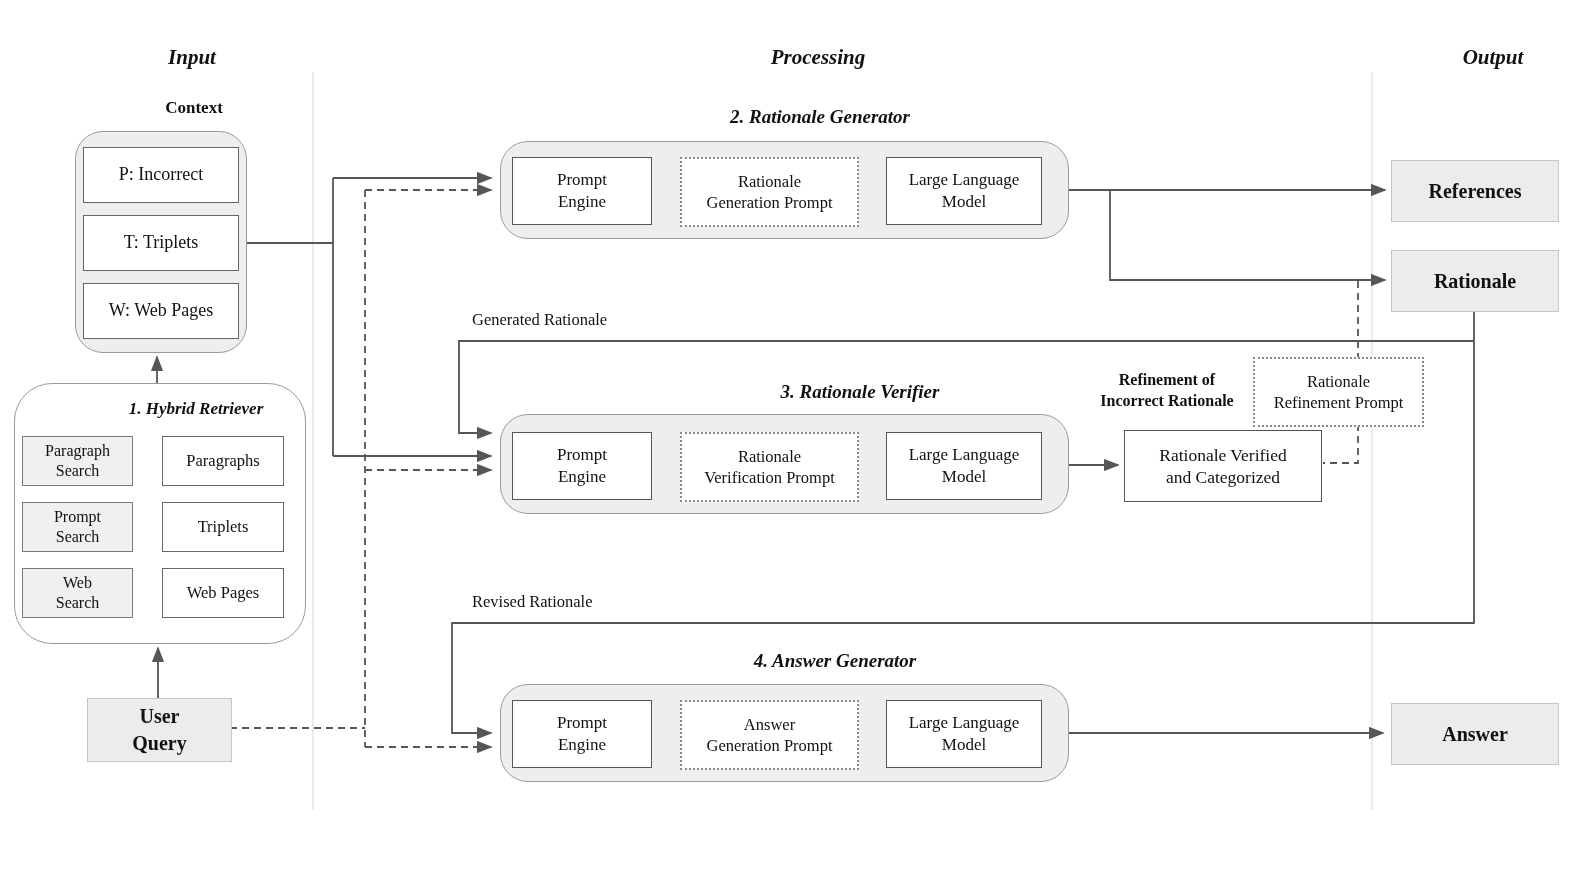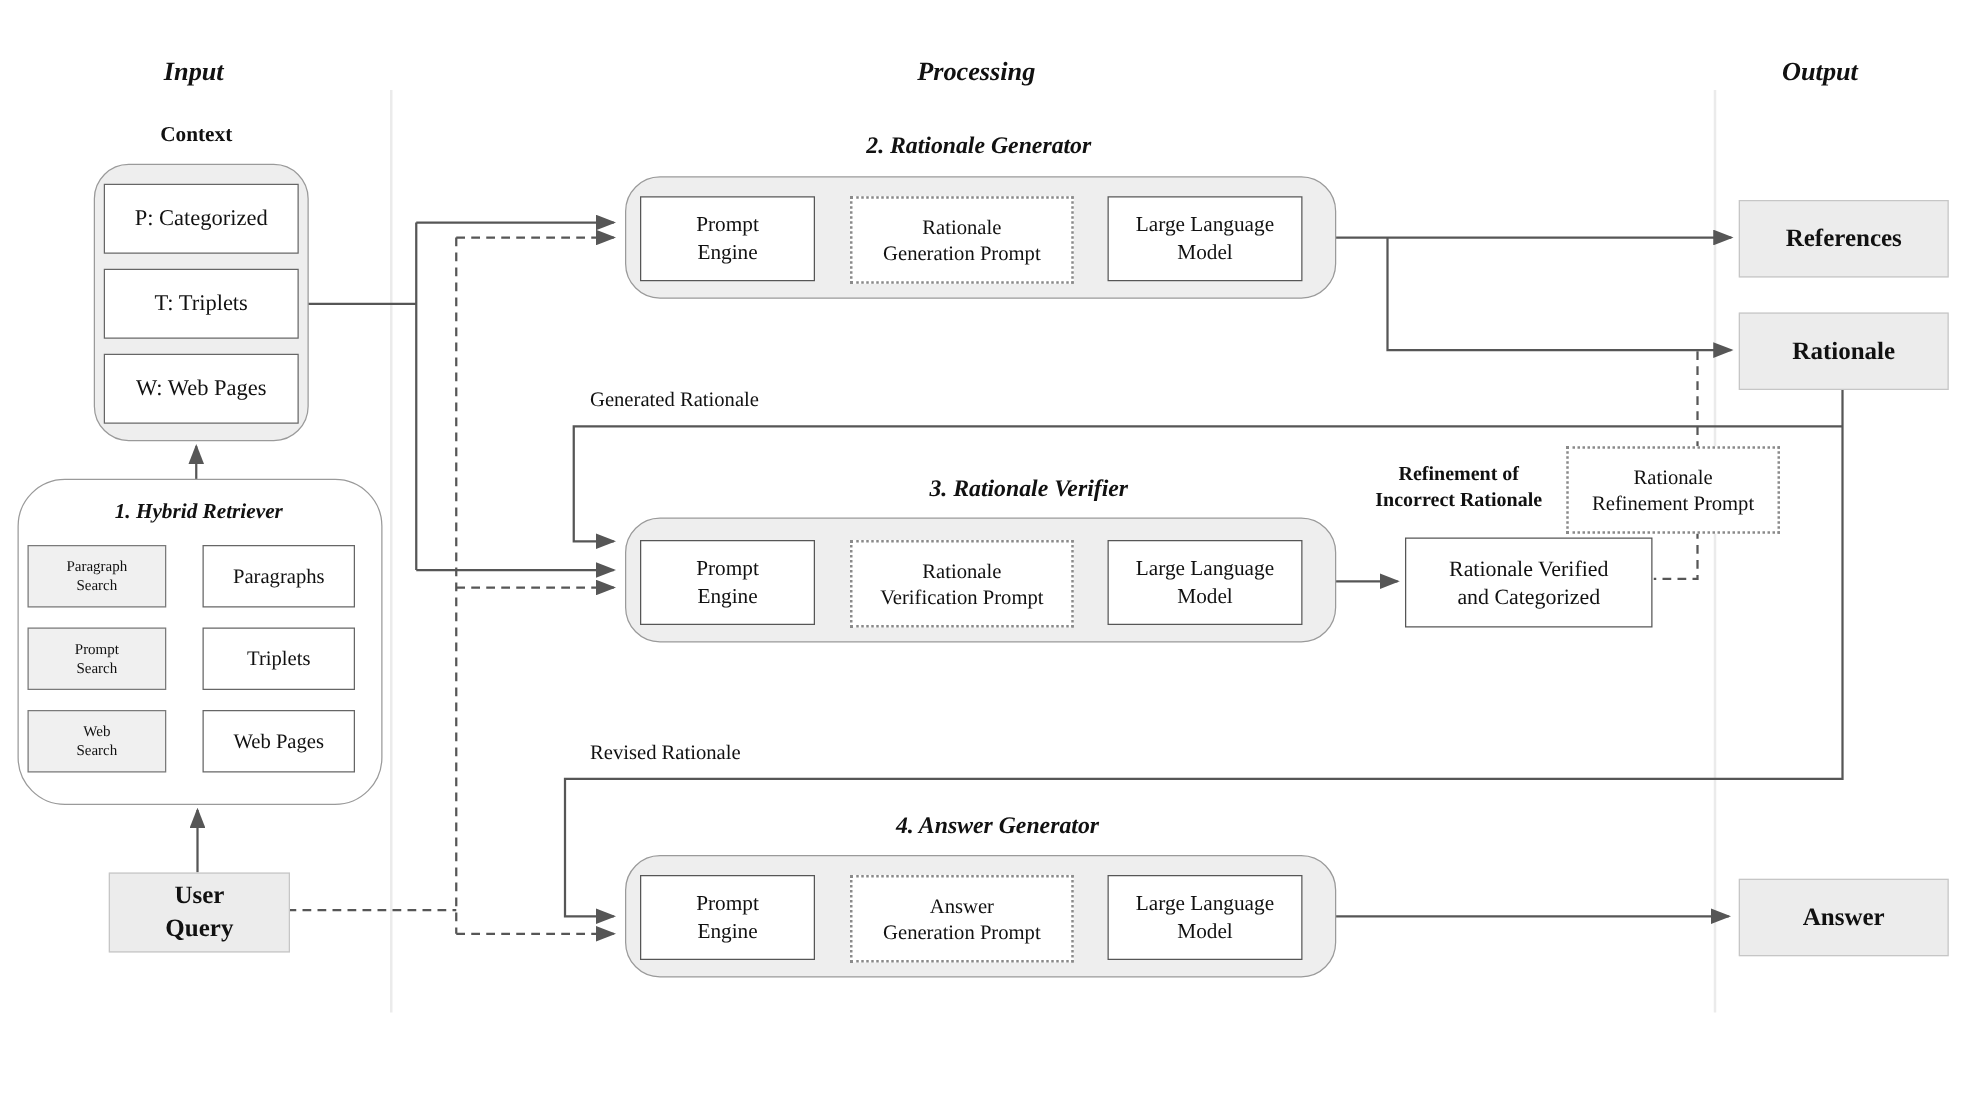--- a/index.html
+++ b/index.html
@@ -1,36 +1,36 @@
 <!DOCTYPE html>
 <html><head>
 <meta charset="utf-8">
 <style>
   html,body{margin:0;padding:0;background:#ffffff;}
   #canvas{
     position:relative;width:1578px;height:888px;background:#ffffff;
     font-family:"Liberation Serif", serif;color:#111;overflow:hidden;
   }
-  .abs{position:absolute;}
+  .abs{position:absolute;margin-left:37px;}
   .sep{position:absolute;width:2px;background:#ebebeb;}
   .hdr{font-weight:bold;font-style:italic;font-size:21px;text-align:center;}
   .grp-title{font-weight:bold;font-style:italic;font-size:18px;text-align:center;white-space:nowrap;}
   .sub-title{font-weight:bold;font-size:17px;text-align:center;white-space:nowrap;}
   .container{
     position:absolute;background:#eeeeee;border:1.6px solid #9a9a9a;border-radius:28px;
   }
   .container.white{background:#ffffff;border-radius:38px;}
   .box{
     position:absolute;background:#ffffff;border:1.8px solid #565656;
     display:flex;flex-direction:column;align-items:center;justify-content:center;
     text-align:center;font-size:17px;line-height:1.28;
   }
   .box.thin{border-width:1.5px;border-color:#666;}
   .box.dotted{border:2px dotted #8a8a8a;font-size:16.5px;}
-  .box.shaded{background:#f0f0f0;border:1.5px solid #7a7a7a;font-size:12px;}
+  .box.shaded{background:#f0f0f0;border:1.5px solid #7a7a7a;font-size:16px;}
   .out-box{
     position:absolute;background:#ececec;border:1.4px solid #c6c6c6;
     display:flex;flex-direction:column;align-items:center;justify-content:center;
     text-align:center;font-weight:bold;font-size:20px;
   }
   .ln{display:block;}
   .flow-label{position:absolute;font-size:16.5px;white-space:nowrap;}
   .note{position:absolute;font-weight:bold;font-size:16px;text-align:center;line-height:1.3;}
   svg.wires{position:absolute;left:0;top:0;}
   .wire{stroke:#565656;stroke-width:1.8;fill:none;}
@@ -84,21 +84,21 @@
     <path class="wire dashed" d="M1358 281 V357"></path>
     <path class="wire dashed" d="M1358 424 V463 H1323"></path>
   </svg>
 
   <div class="abs hdr" style="left:85px;top:45px;width:140px;">Input</div>
   <div class="abs hdr" style="left:681px;top:45px;width:200px;">Processing</div>
   <div class="abs hdr" style="left:1386px;top:45px;width:140px;">Output</div>
 
   <div class="abs sub-title" style="left:87px;top:98px;width:140px;">Context</div>
   <div class="container" style="left:75px;top:131px;width:170px;height:220px;"></div>
-  <div class="box thin" style="left:83px;top:147px;width:154px;height:54px;font-size:18px;">P: Categorized</div>
+  <div class="box thin" style="left:83px;top:147px;width:154px;height:54px;font-size:18px;">P: Incorrect</div>
   <div class="box thin" style="left:83px;top:283px;width:154px;height:54px;font-size:18px;">W: Web Pages</div>
   <div class="box thin" style="left:83px;top:215px;width:154px;height:54px;font-size:18px;">T: Triplets</div>
 
   <div class="container white" style="left:14px;top:383px;width:290px;height:259px;"></div>
   <div class="abs grp-title" style="left:14px;top:399px;width:290px;font-size:17px;">1. Hybrid Retriever</div>
 
   <div class="box shaded" style="left:22px;top:436px;width:109px;height:48px;">
     <span class="ln">Paragraph</span>
     <span class="ln">Search</span>
   </div>

